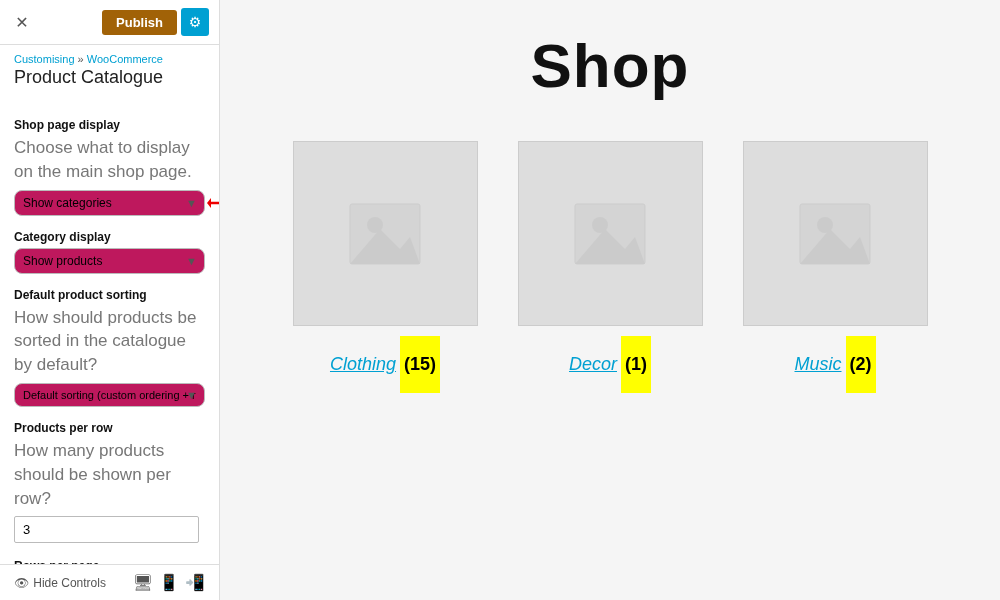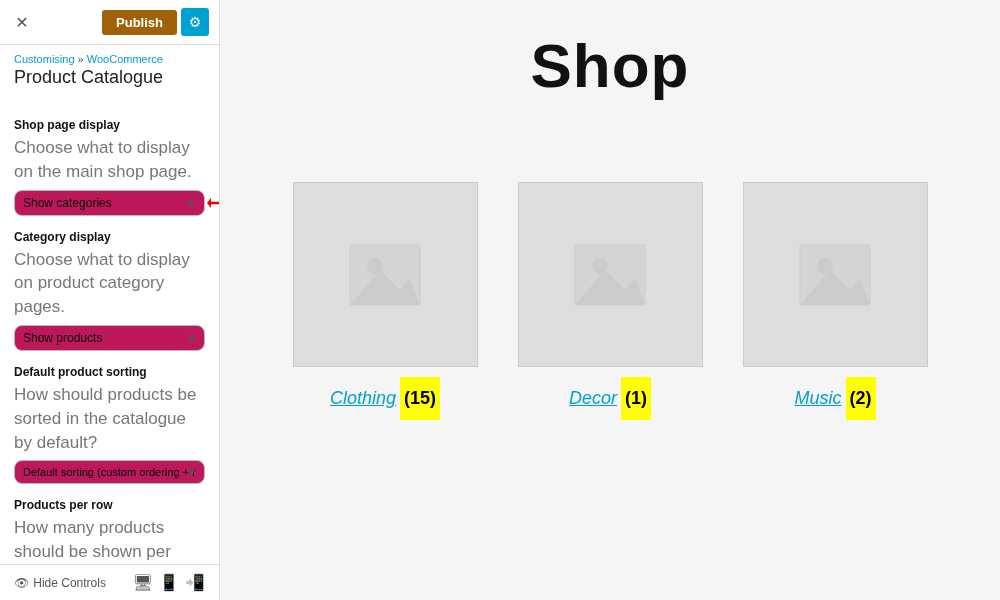--- a/index.html
+++ b/index.html
@@ -218,21 +218,20 @@
       gap: 40px;
       justify-content: center;
       align-items: flex-start;
     }
 
     .category-card {
       display: flex;
       flex-direction: column;
       align-items: center;
       gap: 10px;
-      margin-top: 41px;
     }
 
     .placeholder-img {
       width: 185px;
       height: 185px;
       background: #ddd;
       border: 1px solid #ccc;
       display: flex;
       align-items: center;
       justify-content: center;
@@ -247,21 +246,21 @@
       color: #00a0d2;
       text-decoration: underline;
       font-style: italic;
       cursor: pointer;
     }
 
     .category-count {
       background: yellow;
       font-weight: bold;
       font-size: 18px;
-      padding: 11px 4px;
+      padding: 18px 4px;
       color: #000;
     }
 
     .category-label-row {
       display: flex;
       align-items: center;
       gap: 4px;
     }
   </style>
 </head>
@@ -301,21 +300,20 @@
       <span class="arrow">▼</span>
 
       <svg class="red-arrow" viewBox="0 0 50 20" xmlns="http://www.w3.org/2000/svg" style="position:absolute;right:-52px;top:50%;transform:translateY(-50%);width:50px;height:20px;">
         <line x1="48" y1="10" x2="4" y2="10" stroke="#e00" stroke-width="2.5"></line>
         <polygon points="4,5 4,15 0,10" fill="#e00"></polygon>
       </svg>
     </div>
 
     
     <div class="section-label">Category display</div>
-    <div class="section-desc">Choose what to display on product category pages.</div>
     <div class="dropdown-wrapper">
       <select>
         <option>Show products</option>
         <option>Show categories</option>
         <option>Show both</option>
       </select>
       <span class="arrow">▼</span>
     </div>
 
     

